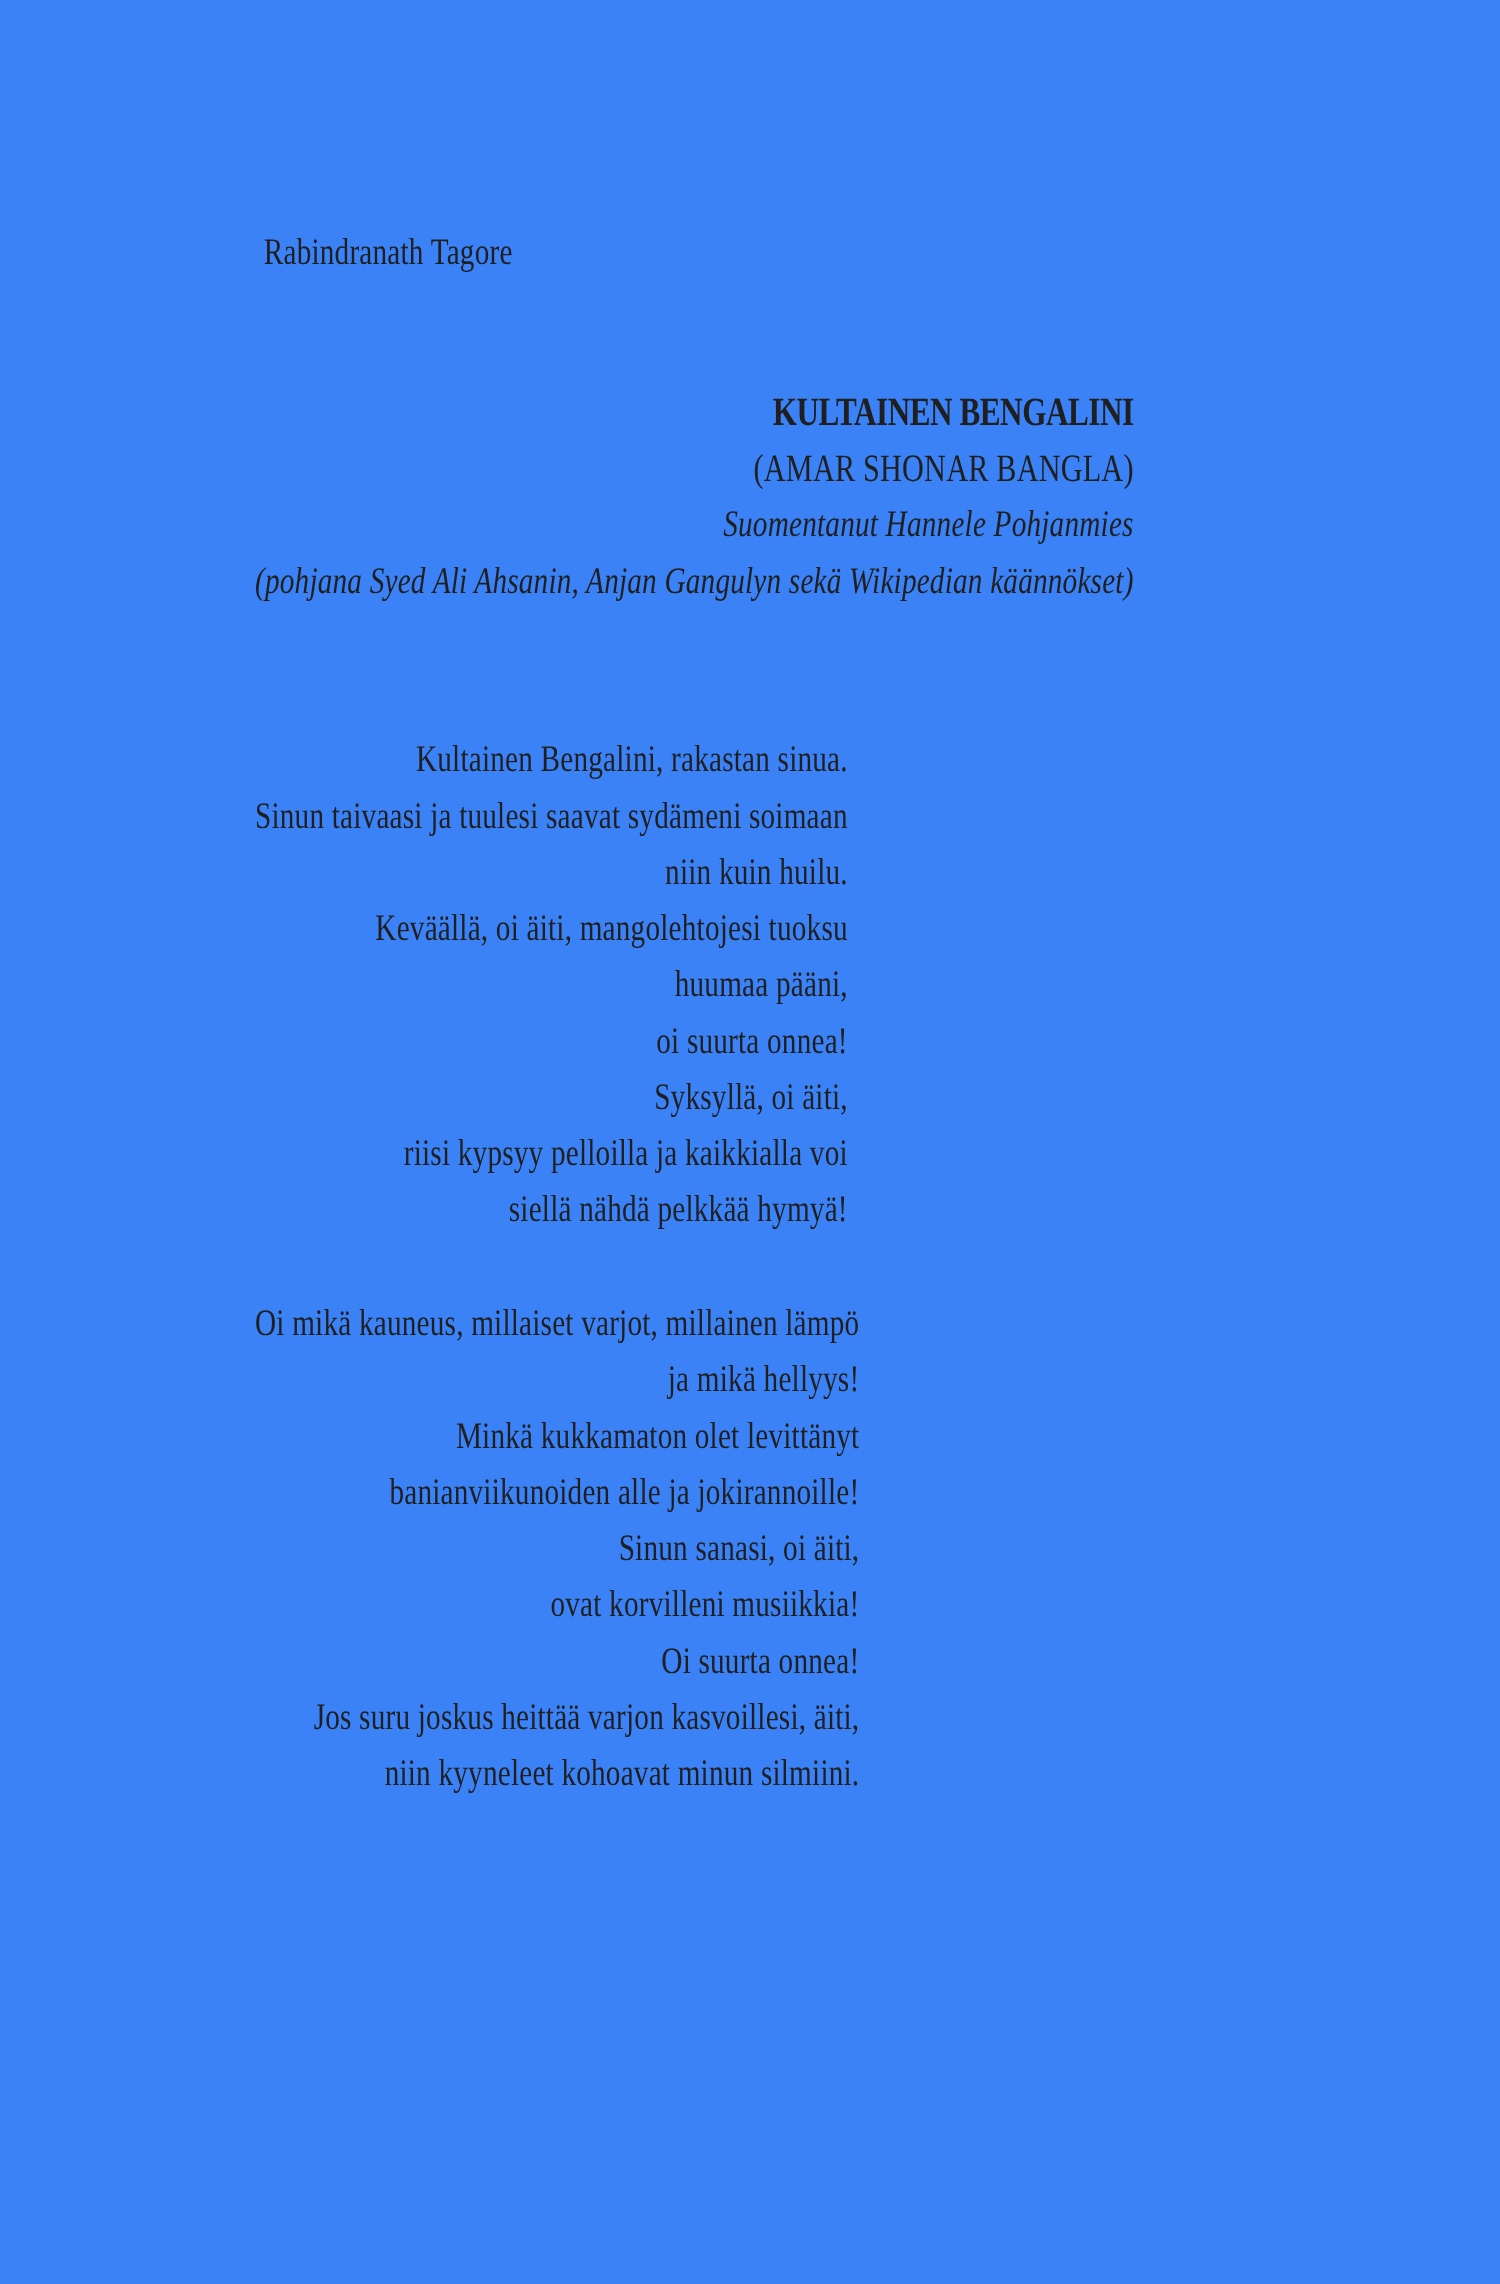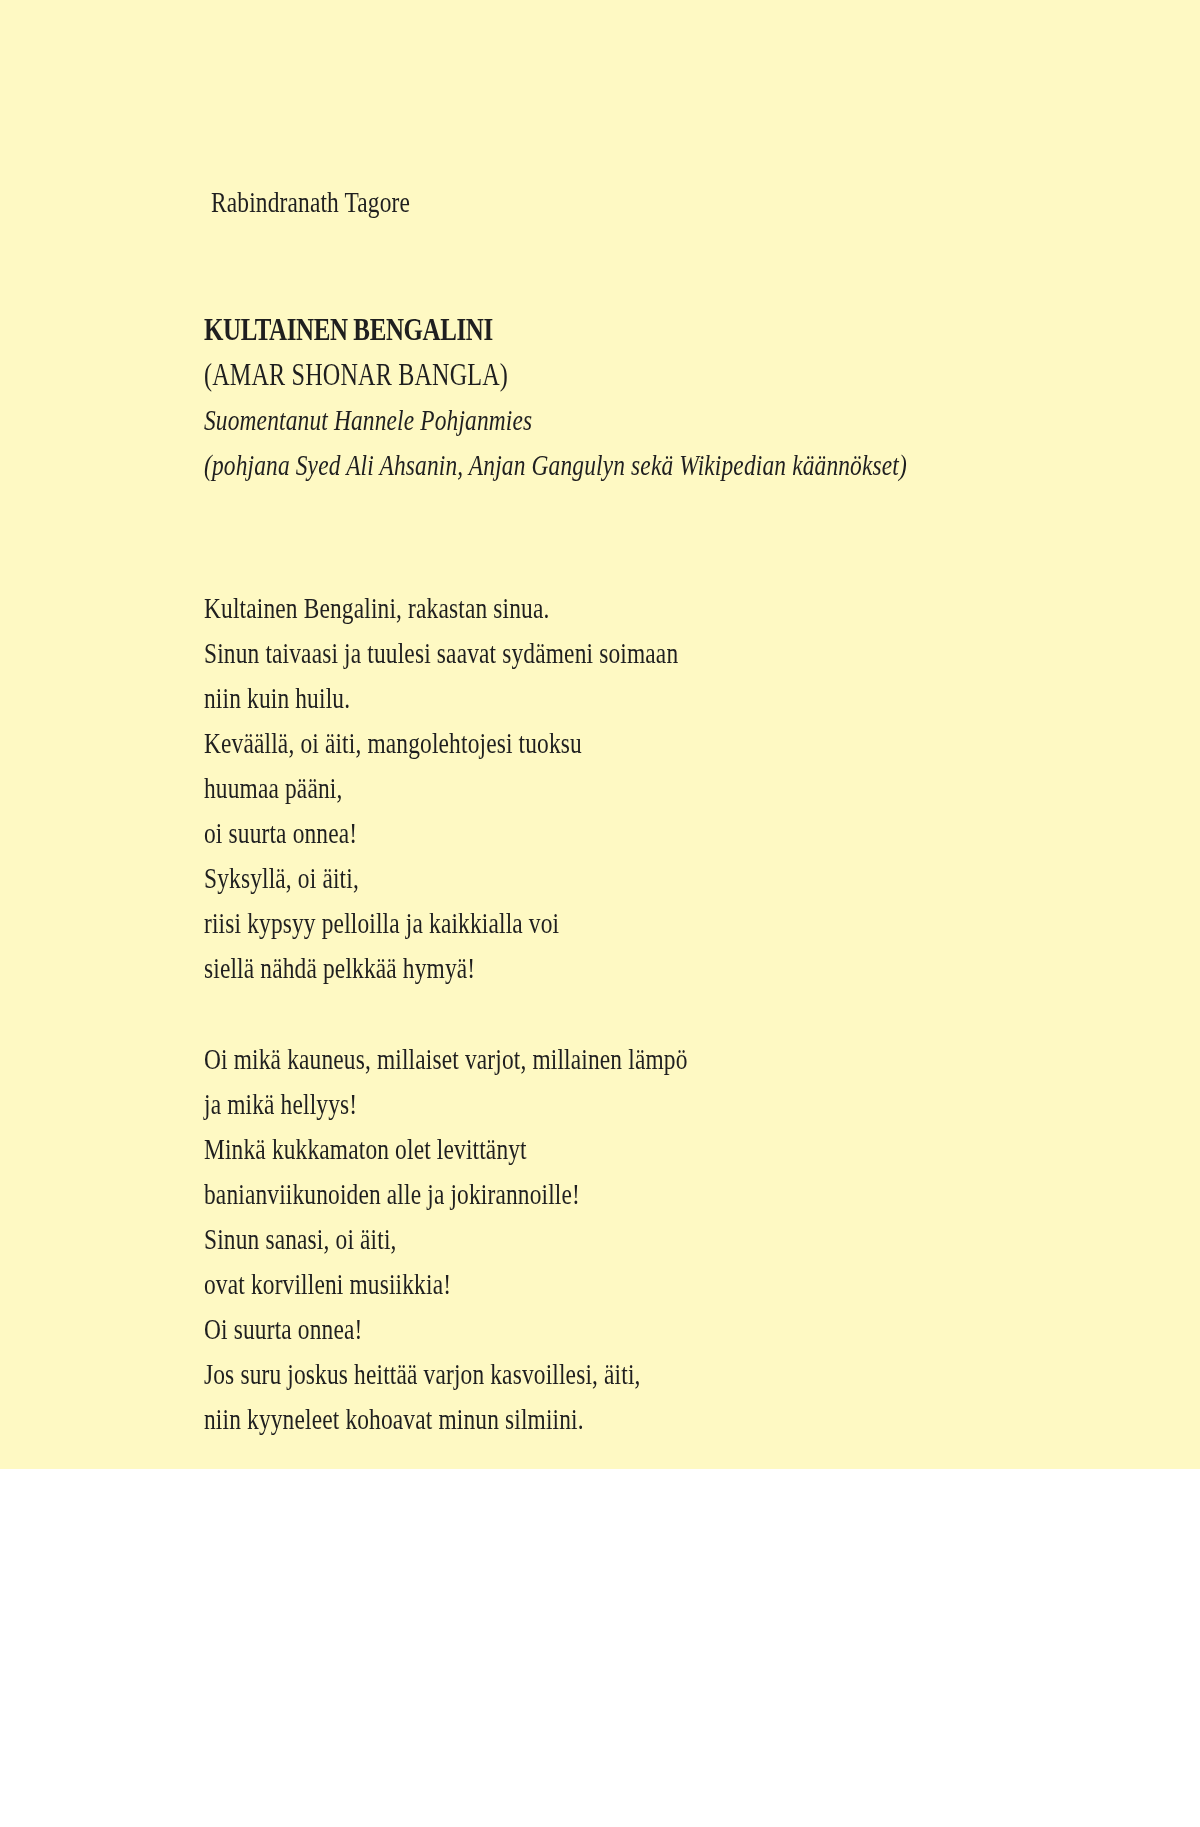--- a/index.html
+++ b/index.html
@@ -3,25 +3,26 @@
 <meta charset="utf-8">
 <style>
   html, body {
     margin: 0;
     padding: 0;
     background: #ffffff;
   }
   .page {
     position: relative;
     width: 1200px;
-    height: 1469px;
-    background: #fef9c3;
+    height: 1827px;
+    background: #3b82f6;
     overflow: hidden;
     font-family: "Liberation Serif", "DejaVu Serif", serif;
     color: #1f1f1f;
+    text-align: right;
   }
   .textblock {
     position: absolute;
     transform: scaleX(0.78);
     transform-origin: left top;
     white-space: nowrap;
     font-size: 30px;
     line-height: 45px;
     letter-spacing: 0.2px;
   }

